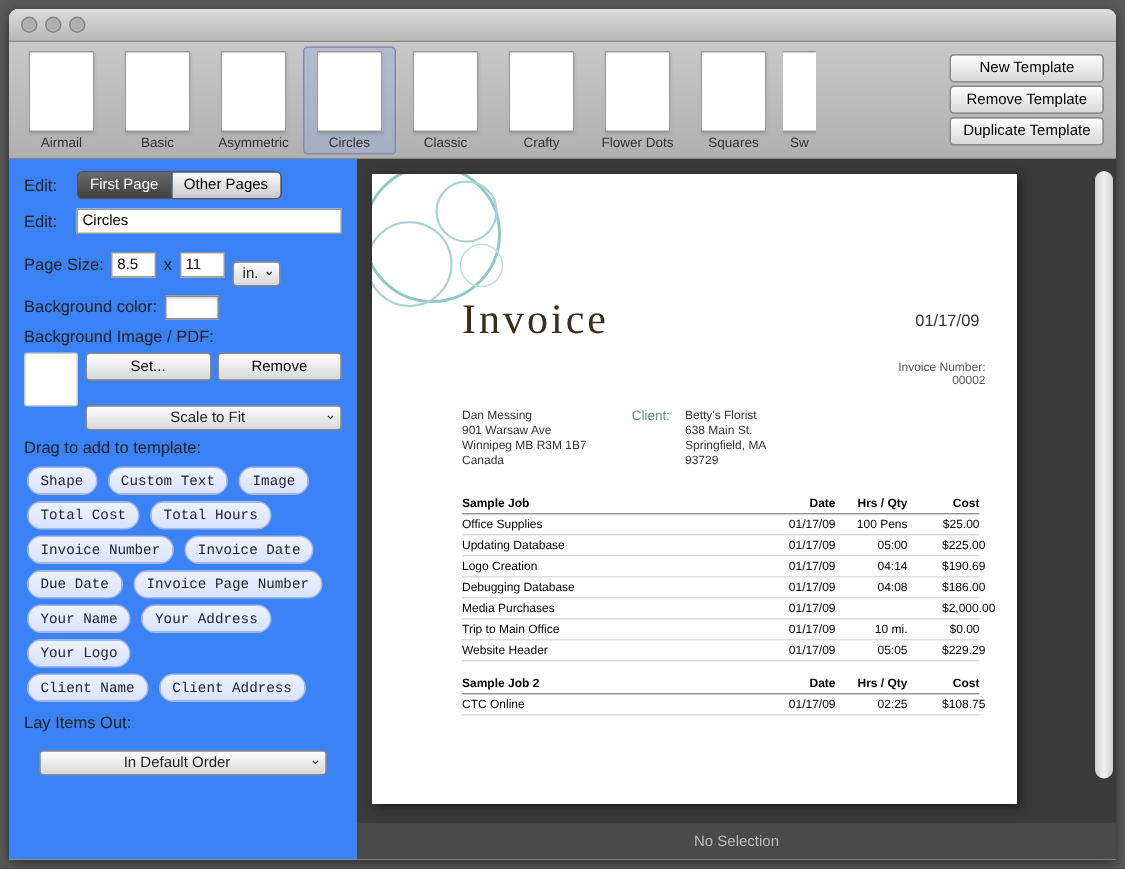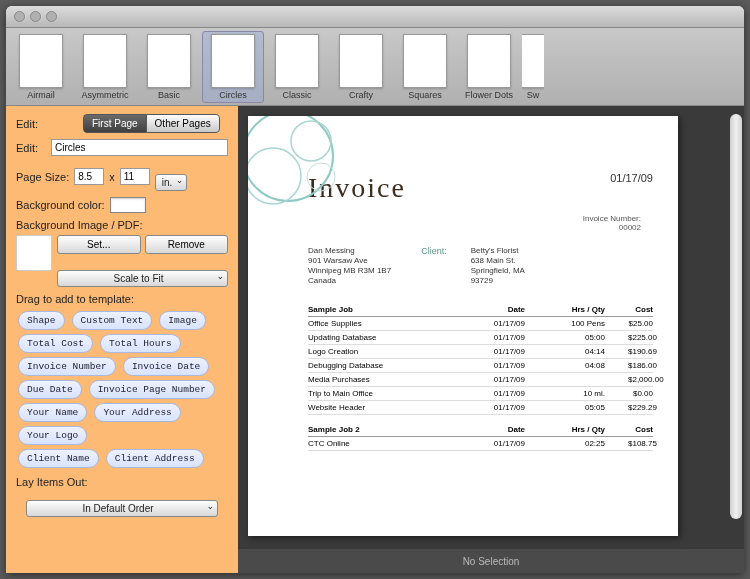--- a/index.html
+++ b/index.html
@@ -12,52 +12,52 @@
 
 .thumbbar { height: 78px; background: linear-gradient(#c8c8c8, #b0b0b0); border-bottom: 1px solid #888; display: flex; align-items: center; padding: 4px 4px; gap: 2px; position: relative; }
 .thumb { width: 62px; display: flex; flex-direction: column; align-items: center; gap: 2px; padding: 2px; border-radius: 3px; cursor: pointer; }
 .thumb.sel { background: rgba(150,170,220,0.4); border: 1px solid #88a; }
 .thumb-img { width: 44px; height: 54px; background: #fff; border: 1px solid #999; box-shadow: 0 1px 2px rgba(0,0,0,0.2); }
 .thumb-label { font-size: 9px; color: #333; }
 .tmpl-btns { margin-left: auto; display: flex; flex-direction: column; gap: 2px; padding-right: 4px; }
 .aqua-btn { font-size: 10px; padding: 3px 8px; background: linear-gradient(#fefefe,#d8d8d8); border: 1px solid #888; border-radius: 3px; cursor: pointer; white-space: nowrap; }
 
 .main { flex: 1; display: flex; overflow: hidden; }
-.sidebar { width: 232px; background: #fdba74; padding: 8px 10px; font-size: 11px; color: #222; overflow-y: auto; }
+.sidebar { width: 232px; background: #3b82f6; padding: 8px 10px; font-size: 11px; color: #222; overflow-y: auto; }
 .field-row { display: flex; align-items: center; margin-bottom: 6px; gap: 5px; }
 .label { min-width: 30px; }
-.seg { display: flex; border-radius: 4px; overflow: hidden; margin-left: 32px; }
+.seg { display: flex; border-radius: 4px; overflow: hidden; }
 .seg button { font-size: 10px; padding: 3px 8px; border: 1px solid #555; background: linear-gradient(#fefefe,#c8c8c8); cursor: pointer; }
 .seg button.active { background: linear-gradient(#6a6a6a,#404040); color: #fff; }
 .seg button:first-child { border-radius: 4px 0 0 4px; border-right: none; }
 .seg button:last-child { border-radius: 0 4px 4px 0; }
 input.textfield { border: 1px solid #999; padding: 2px 3px; font-size: 10px; background: #fff; }
 .colorwell { width: 36px; height: 16px; border: 1px solid #888; background: #fff; box-shadow: inset 0 1px 2px rgba(0,0,0,0.2); }
 .imgwell { width: 36px; height: 36px; border: 1px solid #ccc; background: #fff; border-radius: 2px; }
 .sec-title { font-size: 11px; margin: 6px 0 4px; }
 .pill { display: inline-block; font-size: 9.5px; padding: 3px 8px; border-radius: 10px; background: linear-gradient(#eef2ff,#d8e3ff); border: 1px solid #a8b8e0; color: #223; margin: 2px 2px; cursor: pointer; font-family: Liberation Mono, monospace; }
 .popup { font-size: 10px; border: 1px solid #888; background: linear-gradient(#fefefe,#d8d8d8); border-radius: 3px; padding: 2px 14px 2px 6px; position: relative; cursor: pointer; margin-top: 12px; }
 .popup::after { content: "⌄"; position: absolute; right: 3px; top: 0; font-size: 9px; }
 
 .preview { flex: 1; background: #3a3a3a; display: flex; flex-direction: column; }
 .preview-scroll { flex: 1; padding: 10px 16px 0 10px; overflow: hidden; position: relative; }
 .scrollbar { position: absolute; right: 2px; top: 8px; bottom: 30px; width: 12px; background: linear-gradient(90deg,#d0d0d0,#f0f0f0,#d0d0d0); border-radius: 6px; }
 .page { width: 430px; height: 420px; background: #fff; box-shadow: 2px 2px 6px rgba(0,0,0,0.5); padding: 0; position: relative; overflow: hidden; }
 .circles { position: absolute; left: -15px; top: -15px; width: 130px; height: 130px; }
-.invoice-head { padding: 56px 25px 10px 60px; display: flex; align-items: flex-start; }
+.invoice-head { padding: 82px 25px 10px 60px; display: flex; align-items: center; }
 .invoice-title { font-family: Georgia, serif; font-size: 28px; color: #3a2c1f; letter-spacing: 2px; }
 .invoice-date { margin-left: auto; font-size: 11px; color: #333; }
-.inv-num { text-align: right; padding: 0 37px; font-size: 8px; color: #555; }
+.inv-num { text-align: right; padding: 0 21px; font-size: 8px; color: #555; }
 .addr-row { display: flex; padding: 14px 25px 10px 60px; font-size: 8px; color: #333; gap: 30px; }
 .addr-col { display: flex; flex-direction: column; gap: 1px; }
 .client-lbl { color: #5a9688; font-size: 9px; margin-right: 4px; }
 .inv-table { padding: 6px 25px 0 60px; font-size: 8px; }
 .jobhdr { display: flex; font-weight: bold; border-bottom: 1px solid #999; padding: 4px 0 2px; }
 .row { display: flex; border-bottom: 1px solid #ddd; padding: 2px 0; }
-.c1 { flex: 1; } .c2 { width: 48px; text-align: right; } .c3 { width: 48px; text-align: right; margin-left: 32px; } .c4 { width: 48px; text-align: right; padding-left: 23px; }
+.c1 { flex: 1; } .c2 { width: 48px; text-align: right; } .c3 { width: 48px; text-align: right; } .c4 { width: 48px; text-align: right; padding-left: 23px; }
 .status { height: 24px; background: #4a4a4a; color: #bbb; font-size: 10px; display: flex; align-items: center; justify-content: center; }
 </style>
 </head>
 <body>
 
 <div class="window">
   <div class="titlebar">
     <div class="traffic">
       <span></span>
       <span></span>
@@ -65,50 +65,55 @@
     </div>
   </div>
 
   <div class="thumbbar">
     <div class="thumb">
         <div class="thumb-img"></div>
         <span class="thumb-label">Airmail</span>
       </div>
     <div class="thumb">
         <div class="thumb-img"></div>
+        <span class="thumb-label">Basic</span>
+      </div>
+    <div class="thumb">
+        <div class="thumb-img"></div>
         <span class="thumb-label">Asymmetric</span>
       </div>
-    <div class="thumb">
-        <div class="thumb-img"></div>
-        <span class="thumb-label">Basic</span>
-      </div>
     <div class="thumb sel">
         <div class="thumb-img"></div>
         <span class="thumb-label">Circles</span>
       </div>
     <div class="thumb">
         <div class="thumb-img"></div>
         <span class="thumb-label">Classic</span>
       </div>
     <div class="thumb">
         <div class="thumb-img"></div>
         <span class="thumb-label">Crafty</span>
       </div>
     <div class="thumb">
         <div class="thumb-img"></div>
+        <span class="thumb-label">Flower Dots</span>
+      </div>
+    <div class="thumb">
+        <div class="thumb-img"></div>
         <span class="thumb-label">Squares</span>
       </div>
-    <div class="thumb">
-        <div class="thumb-img"></div>
-        <span class="thumb-label">Flower Dots</span>
-      </div>
     <div class="thumb" style="width:22px;overflow:hidden;">
         <div class="thumb-img"></div>
         <span class="thumb-label">Sw</span>
       </div>
+    <div class="tmpl-btns">
+      <button class="aqua-btn">New Template</button>
+      <button class="aqua-btn">Remove Template</button>
+      <button class="aqua-btn">Duplicate Template</button>
+    </div>
   </div>
 
   <div class="main">
     <div class="sidebar">
       <div class="field-row">
         <span class="label">Edit:</span>
         <div class="seg">
           <button class="active">First Page</button>
           <button>Other Pages</button>
         </div>
@@ -180,21 +185,21 @@
             <span>Invoice Number:</span><br>
             <span>00002</span>
           </div>
           <div class="addr-row">
             <div class="addr-col">
               <span>Dan Messing</span>
               <span>901 Warsaw Ave</span>
               <span>Winnipeg MB R3M 1B7</span>
               <span>Canada</span>
             </div>
-            <div style="display:flex;gap:20px">
+            <div style="display:flex;gap:6px">
               <span class="client-lbl">Client:</span>
               <div class="addr-col">
                 <span>Betty's Florist</span>
                 <span>638 Main St.</span>
                 <span>Springfield, MA</span>
                 <span>93729</span>
               </div>
             </div>
           </div>
           <div class="inv-table">

